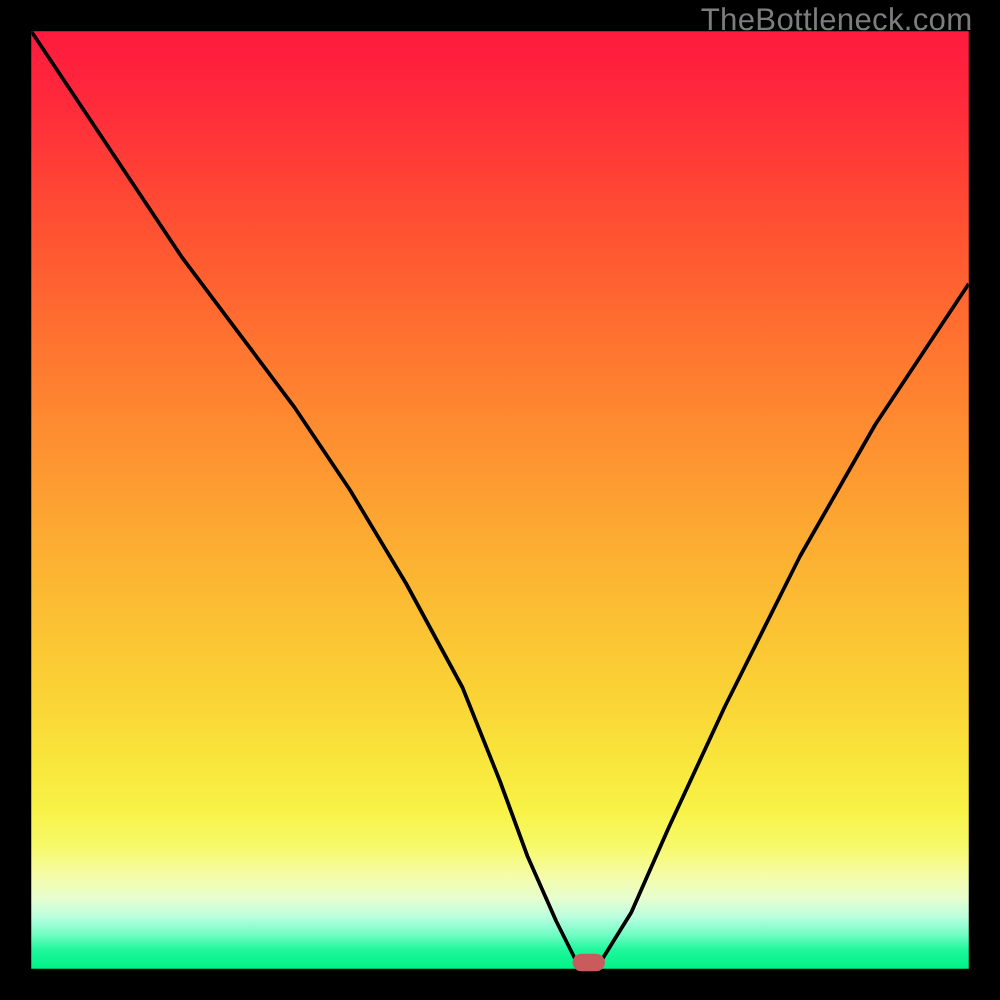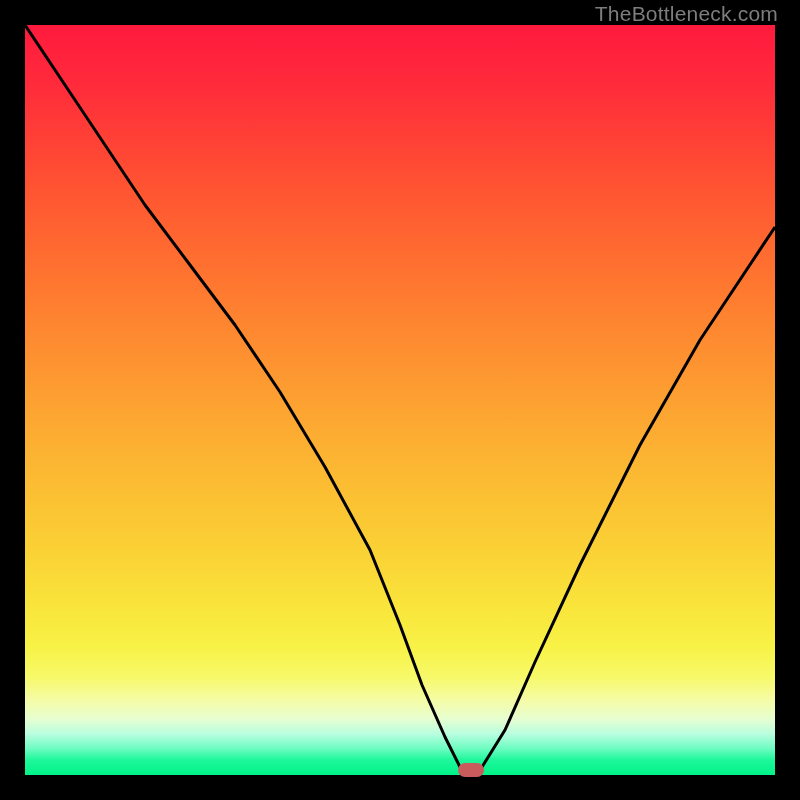--- a/index.html
+++ b/index.html
@@ -56,21 +56,21 @@
     width: 26px;
     height: 14px;
     border-radius: 7px;
     background: #c95b5d;
   }
   .watermark {
     position: absolute;
     top: 2px;
     right: 22px;
     color: #7d7d7d;
-    font-size: 21px;
+    font-size: 25px;
     font-weight: 500;
     letter-spacing: 0.2px;
     user-select: none;
   }
 </style>
 </head>
 <body>
 
 <div class="frame">
   <div class="plot">

